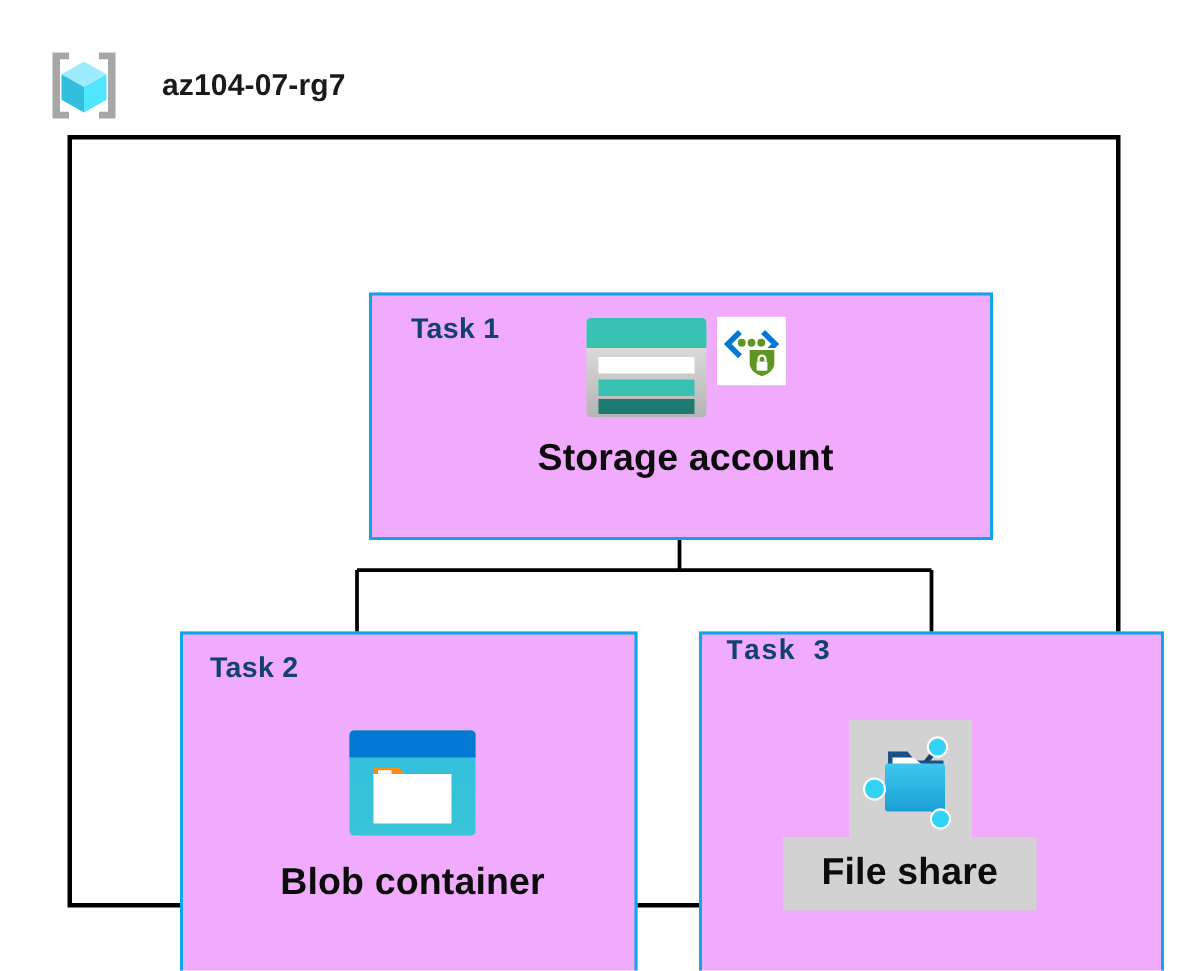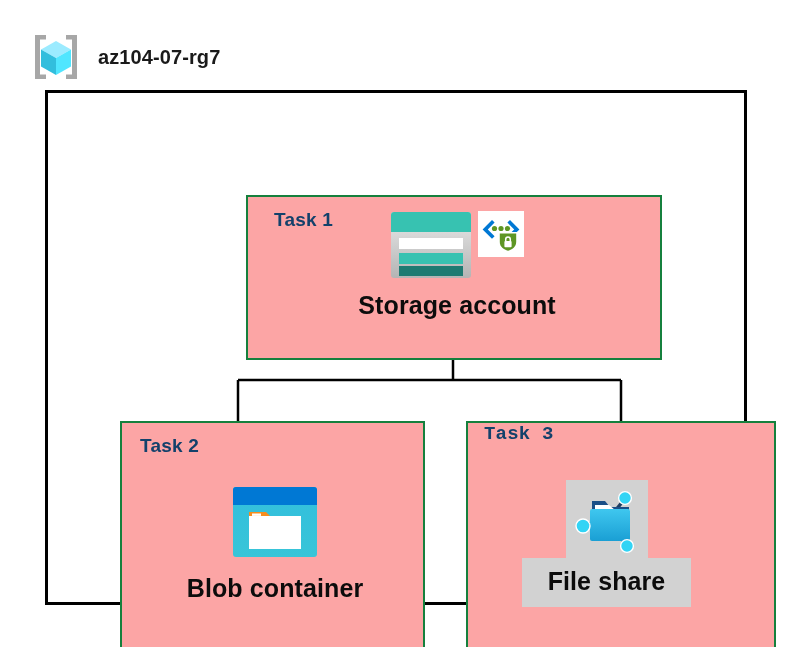--- a/index.html
+++ b/index.html
@@ -18,21 +18,21 @@
 
   
   #rg-header {
     position: absolute;
     left: 30px;
     top: 28px;
     width: 300px;
     height: 58px;
     display: flex;
     align-items: center;
-    gap: 16px;
+    gap: 26px;
   }
   #rg-icon {
     width: 52px;
     height: 52px;
     flex: 0 0 52px;
     display: block;
   }
   #rg-title {
     font-size: 20px;
     font-weight: bold;
@@ -49,22 +49,22 @@
     width: 702px;
     height: 515px;
     border: 3px solid #000000;
     box-sizing: border-box;
     background: #ffffff;
   }
 
   
   .task-box {
     position: absolute;
-    background: #fca5a5;
-    border: 2px solid #15803d;
+    background: #f0abfc;
+    border: 2px solid #0ea5e9;
     box-sizing: border-box;
   }
   #task1-box { left: 198px; top: 102px; width: 416px; height: 165px; }
   #task2-box { left: 72px;  top: 328px; width: 305px; height: 246px; }
   #task3-box { left: 418px; top: 328px; width: 310px; height: 246px; }
 
   .task-label {
     position: absolute;
     font-size: 19px;
     font-weight: bold;

